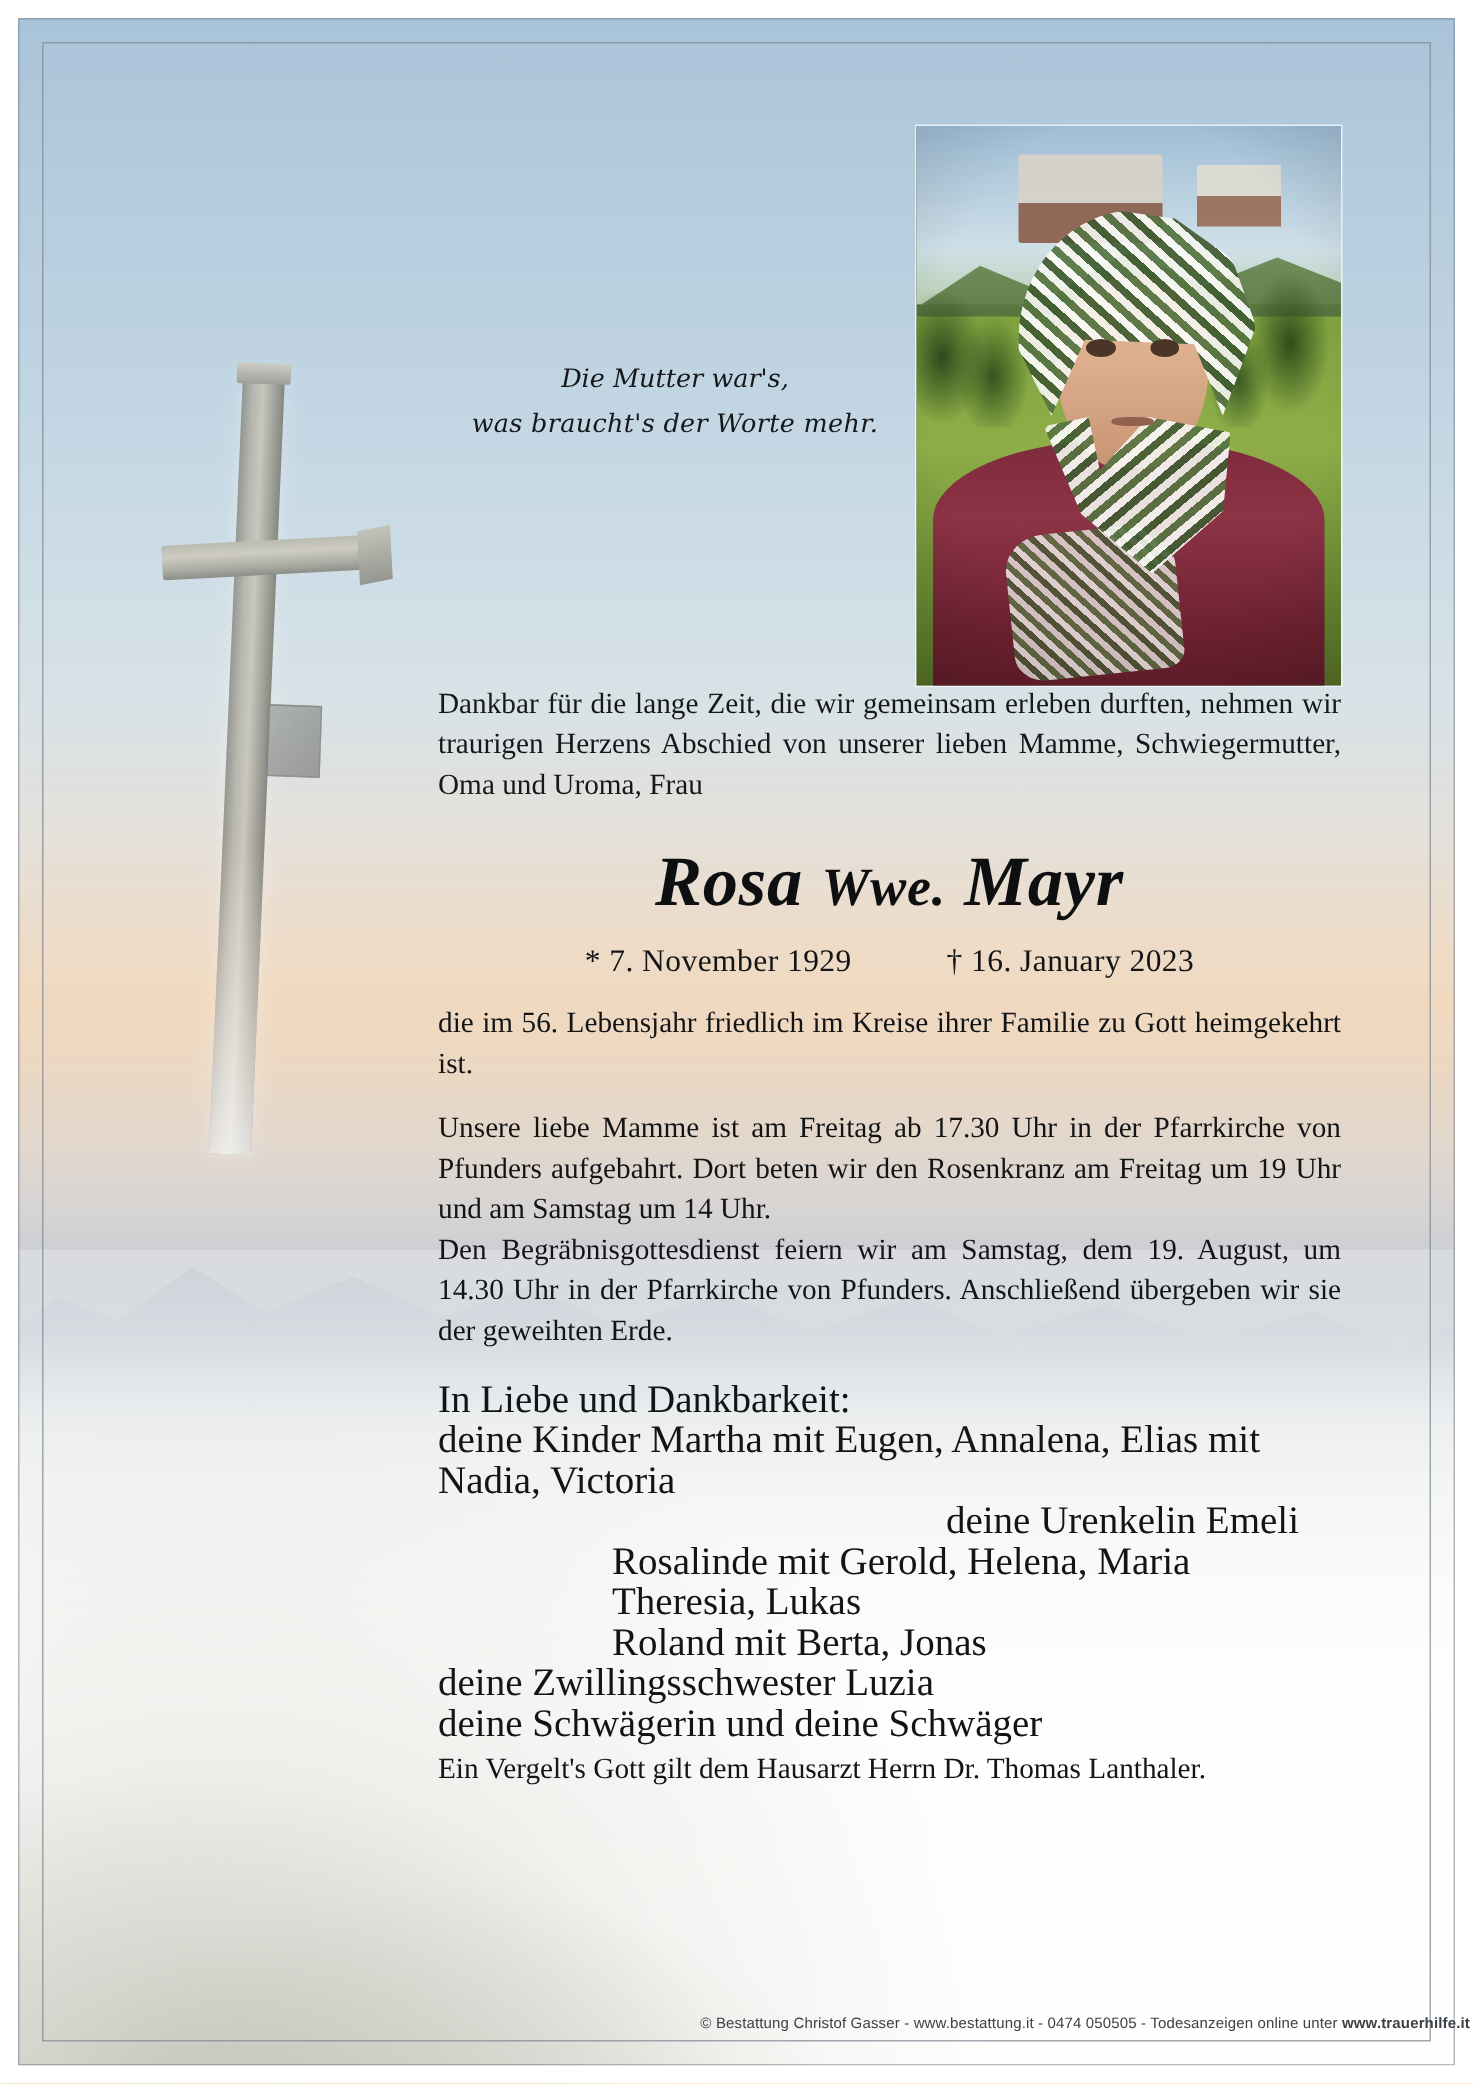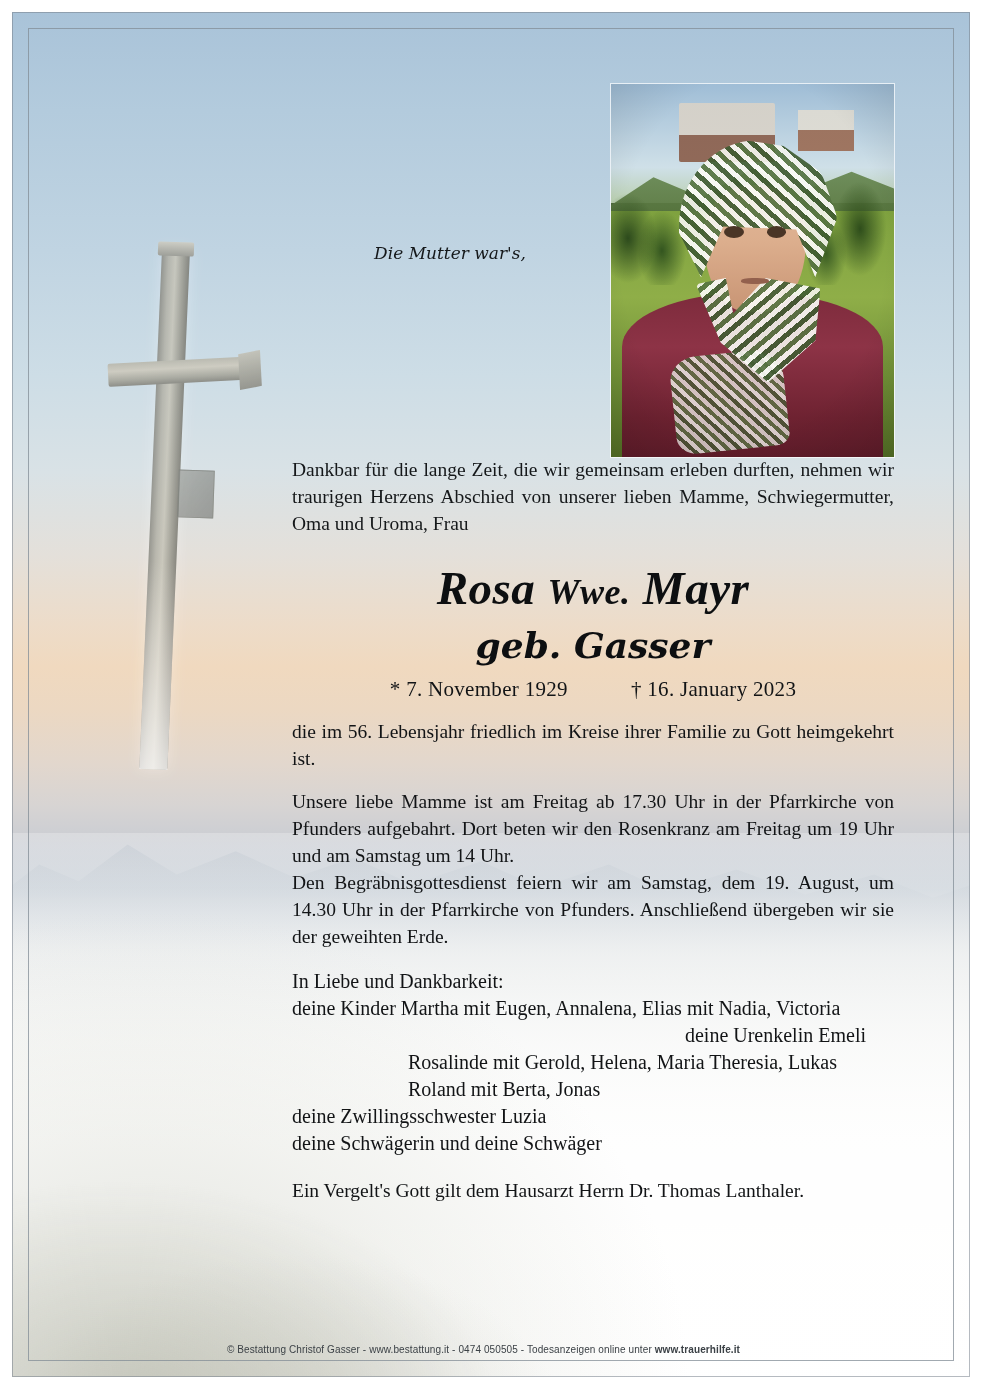--- a/index.html
+++ b/index.html
@@ -355,44 +355,44 @@
 
   .para {
     margin-top: 16px;
     font-size: 19.5px;
     line-height: 27px;
     text-align: justify;
   }
 
   .family {
     margin-top: 18px;
-    font-size: 20px;
+    font-size: 26px;
     line-height: 27px;
   }
   .family .line { display: block; }
   .family .indent-right { display: block; text-align: right; padding-right: 28px; }
   .family .indent-c1 { display: block; padding-left: 116px; }
   .family .indent-c2 { display: block; padding-left: 116px; }
 
   .closing {
     margin-top: 22px;
     font-size: 19.5px;
     line-height: 27px;
   }
   .closing2 {
-    margin-top: 20px;
+    margin-top: 4px;
     font-size: 19.5px;
     line-height: 27px;
   }
 
   .footer {
     position: absolute;
-    left: 0; right: 15px;
+    left: 0; right: 2px;
     bottom: 34px;
-    text-align: center;
+    text-align: right;
     font-family: "Liberation Sans", sans-serif;
     font-size: 10px;
     color: #3b4146;
     letter-spacing: .1px;
   }
   .footer b { font-weight: bold; }
 </style>
 </head>
 <body>
 
@@ -427,32 +427,32 @@
     <div class="w-eye-l"></div>
     <div class="w-eye-r"></div>
     <div class="w-mouth"></div>
     <div class="ph-shadow"></div>
   </div>
 
   <div class="content">
 
     <div class="motto">
       <div class="l1">Die Mutter war's,</div>
+      <div class="l2">was braucht's der Worte mehr.</div>
     </div>
 
     <div class="body-block">
 
       <div class="intro">Dankbar für die lange Zeit, die wir gemeinsam erleben durften, nehmen wir traurigen Herzens Abschied von unserer lieben Mamme, Schwiegermutter, Oma und Uroma, Frau</div>
 
       <div class="name">
         <span>Rosa</span>
         <span class="small">Wwe.</span>
         <span>Mayr</span>
       </div>
-      <div class="maiden">geb. Gasser</div>
 
       <div class="dates">
         <span>* 7. November 1929</span>
         <span class="gap"></span>
         <span>† 16. January 2023</span>
       </div>
 
       <div class="para">die im 56. Lebensjahr friedlich im Kreise ihrer Familie zu Gott heimgekehrt ist.</div>
 
       <div class="para">Unsere liebe Mamme ist am Freitag ab 17.30 Uhr in der Pfarrkirche von Pfunders aufgebahrt. Dort beten wir den Rosenkranz am Freitag um 19 Uhr und am Samstag um 14 Uhr.</div>

